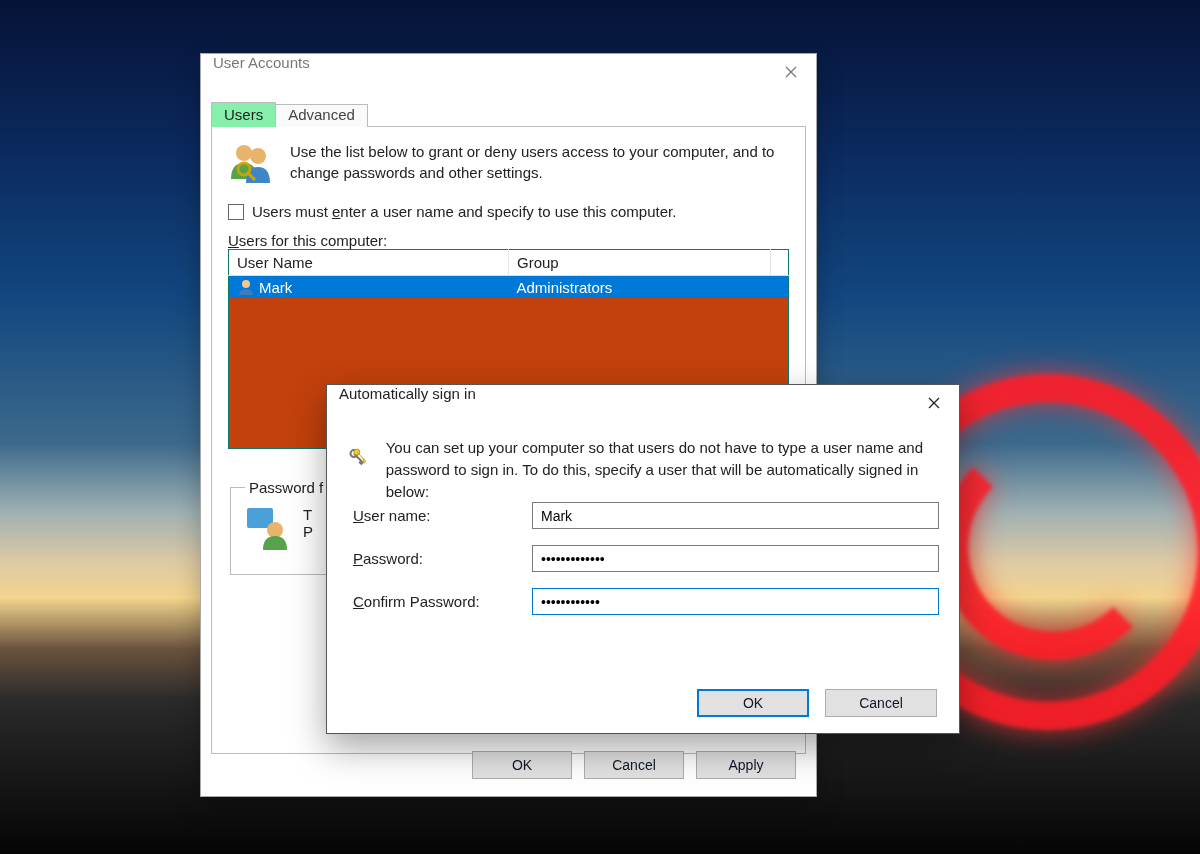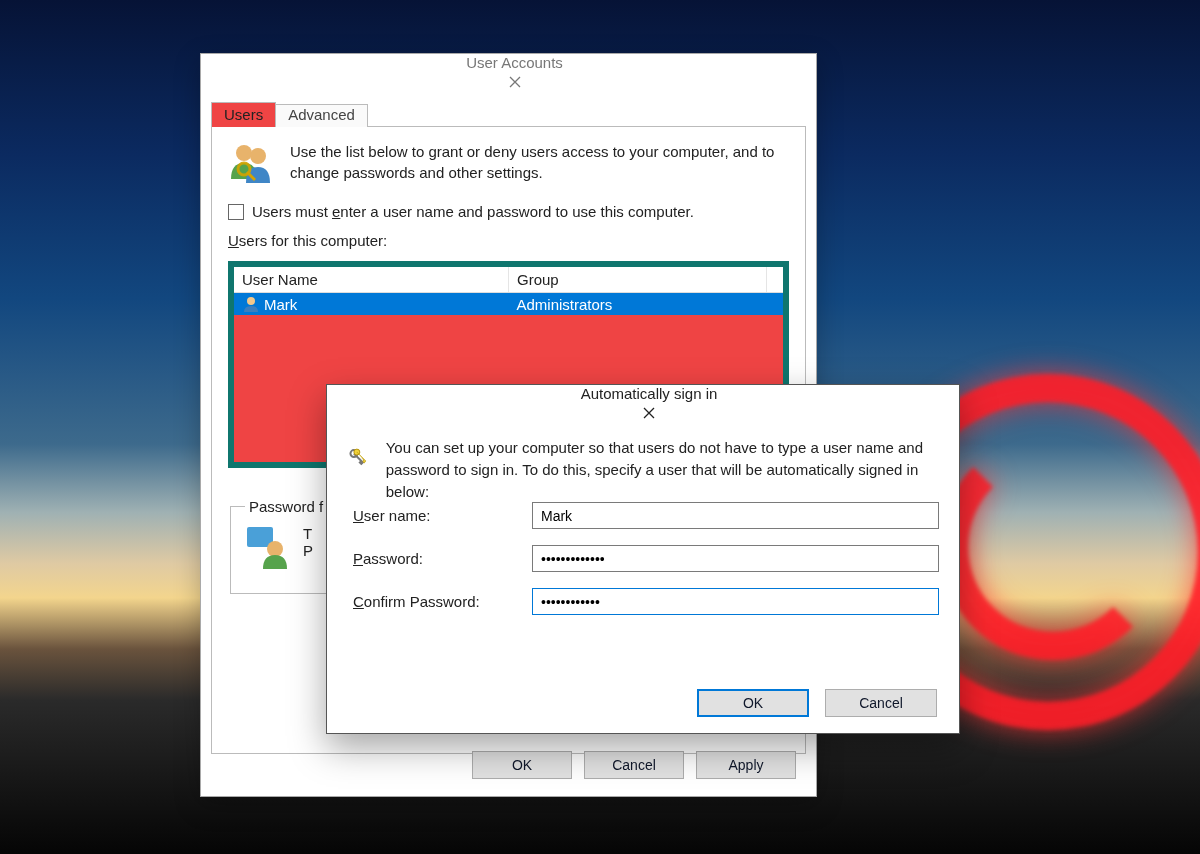--- a/index.html
+++ b/index.html
@@ -20,48 +20,48 @@
   }
   .swirl::before { top:30px; left:30px; width:300px; height:300px; border-left-color:transparent; }
   .swirl::after  { top:90px; left:100px; width:170px; height:170px; border-top-color:transparent; border-right-color:transparent; }
 
   
   .win-ua {
     position:absolute; left:200px; top:53px; width:617px; height:744px;
     background:#fff; border:1px solid #a9a9a9;
     box-shadow:0 8px 24px rgba(0,0,0,0.25);
   }
-  .titlebar { display:flex; align-items:center; height:38px; padding:0 0 0 12px;flex-direction:column; }
+  .titlebar { display:flex; align-items:flex-start; height:38px; padding:0 0 0 12px; }
   .titlebar .title { flex:1; color:#777; font-size:15px; }
   .titlebar .close-x { width:50px; height:36px; display:flex; align-items:center; justify-content:center; color:#777; cursor:default; }
 
   .tabstrip { padding:10px 10px 0 10px; }
   .tabs-row { display:flex; position:relative; z-index:2; }
   .tab {
     padding:3px 12px 4px 12px; font-size:15px; border:1px solid #bbb;
-    background:#ef4444; border-bottom:none; margin-bottom:-1px; cursor:default;
+    background:#86efac; border-bottom:none; margin-bottom:-1px; cursor:default;
   }
   .tab.inactive { background:#fafafa; color:#444; border-top-color:#bbb; margin-left:-1px; margin-top:2px; padding-top:1px; }
 
   .tab-panel {
     border:1px solid #bbb; padding:12px 16px 16px 16px; background:#fff; height:628px;
   }
   .intro { display:flex; gap:16px; align-items:flex-start; }
   .intro svg { flex:none; }
   .intro p { margin:2px 0 0 0; line-height:1.4; }
 
   .chk-row { margin:18px 0 6px 0; display:flex; align-items:center; gap:8px; }
   .chk { width:16px; height:16px; border:1px solid #666; display:inline-flex; align-items:center; justify-content:center; }
   .underline { text-decoration:underline; }
 
   .list-label { margin-top:12px; }
 
   table.users {
-    width:100%; margin-top:12px; border:6px solid #0f766e; border-collapse:collapse;
-    background:#ef4444;
+    width:100%; margin-top:0; border:1px solid #0f766e; border-collapse:collapse;
+    background:#c2410c;
   }
   table.users th {
     text-align:left; font-weight:400; padding:4px 8px;
     border-bottom:1px solid #ddd; border-right:1px solid #e5e5e5; background:#fff;
   }
   table.users th:first-child { width:50%; }
   table.users td { padding:2px 8px; }
   table.users tr.sel { background:#0078d7; color:#fff; }
   table.users td.iconcell { display:flex; align-items:center; gap:4px; }
   table.users tr.filler td { height:150px; }
@@ -134,21 +134,21 @@
           <path d="M18 44 Q18 28 30 28 Q42 28 42 44 Z" fill="#3f86c6"></path>
           <circle cx="16" cy="30" r="6" fill="none" stroke="#d4a300" stroke-width="3" opacity="0.9"></circle>
           <path d="M19 33 L27 41" stroke="#d4a300" stroke-width="3"></path>
         </svg>
         <p>Use the list below to grant or deny users access to your computer, and to change passwords and other settings.</p>
       </div>
 
       <div class="chk-row">
         <span class="chk"></span>
         <span>
-          <span>Users must </span><span class="underline">e</span><span>nter a user name and password to use this computer.</span>
+          <span>Users must </span><span class="underline">e</span><span>nter a user name and specify to use this computer.</span>
         </span>
       </div>
 
       <div class="list-label">
         <span class="underline">U</span><span>sers for this computer:</span>
       </div>
 
       <table class="users">
         <tbody>
             <tr>

